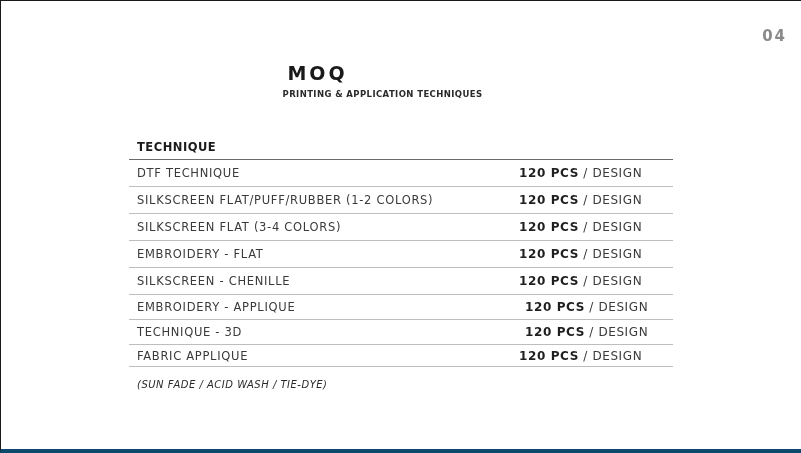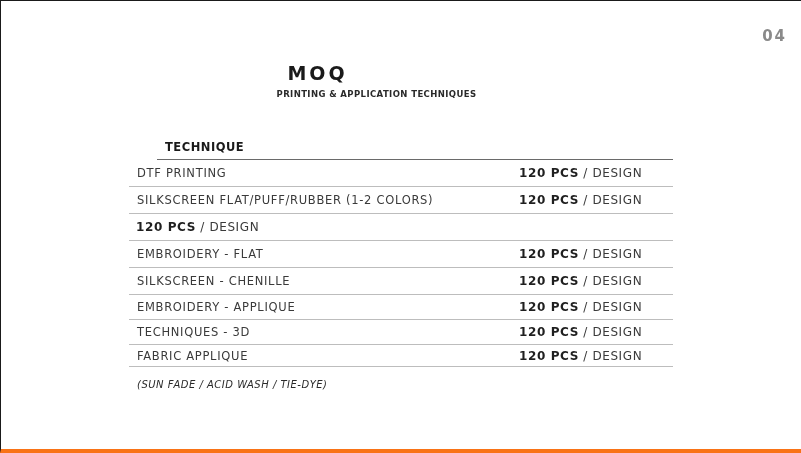--- a/index.html
+++ b/index.html
@@ -8,54 +8,54 @@
       background: #ffffff;
       font-family: "DejaVu Sans", sans-serif;
       color: #2a2a2a;
     }
     .frame {
       position: absolute; left: 0; top: 0;
       width: 801px; height: 453px;
       box-sizing: border-box;
       border-top: 1px solid #1a1a1a;
       border-left: 1px solid #1a1a1a;
-      border-bottom: 4px solid #f97316;
+      border-bottom: 4px solid #0c4a6e;
       background: #ffffff;
     }
     .page-num {
       position: absolute; right: 14px; top: 26px;
       font-family: "DejaVu Sans", sans-serif;
       font-weight: bold; font-size: 15px; letter-spacing: 2px;
       color: #8a8a8a;
     }
     .title {
       position: absolute; left: 0; width: 633px; top: 61px;
       text-align: center;
       font-family: "DejaVu Sans", sans-serif;
       font-weight: bold; font-size: 19px; letter-spacing: 3px;
       color: #1a1a1a;
     }
     .subtitle {
-      position: absolute; left: 0; width: 751px; top: 88px;
+      position: absolute; left: 6px; width: 751px; top: 88px;
       text-align: center;
       font-family: "DejaVu Sans", sans-serif;
       font-weight: bold; font-size: 8.5px; letter-spacing: 0.4px;
       color: #2a2a2a;
     }
     .table {
       position: absolute; left: 128px; top: 134px; width: 544px;
     }
     .row {
       position: relative; display: flex; align-items: center;
       border-bottom: 1px solid #bdbdbd;
       box-sizing: border-box;
     }
-    .row.header { height: 25px; border-bottom: 1.5px solid #6a6a6a; margin-left: 28px; }
+    .row.header { height: 25px; border-bottom: 1.5px solid #6a6a6a; }
     .row.body { height: 27px; }
-    .row.body.short { height: 25px; }
+    .row.body.short { height: 25px; gap: 6px; }
     .row.body.last { height: 22px; }
     .cell-tech {
       width: 383px; padding-left: 8px; box-sizing: border-box;
       font-size: 11.5px; letter-spacing: 0.7px; color: #3a3a3a;
       white-space: nowrap;
     }
     .cell-qty {
       flex: 1; padding-left: 7px; box-sizing: border-box;
       font-size: 12px; letter-spacing: 0.6px; color: #3a3a3a;
       white-space: nowrap;
@@ -77,44 +77,45 @@
   <div class="page-num">04</div>
   <div class="title">MOQ</div>
   <div class="subtitle">PRINTING &amp; APPLICATION TECHNIQUES</div>
 
   <div class="table">
     <div class="row header">
       <div class="cell-tech">TECHNIQUE</div>
     </div>
 
     <div class="row body">
-      <div class="cell-tech">DTF PRINTING</div>
+      <div class="cell-tech">DTF TECHNIQUE</div>
       <div class="cell-qty"><span class="qty-num">120 PCS</span><span> / DESIGN</span></div>
     </div>
     <div class="row body">
       <div class="cell-tech">SILKSCREEN FLAT/PUFF/RUBBER (1-2 COLORS)</div>
       <div class="cell-qty"><span class="qty-num">120 PCS</span><span> / DESIGN</span></div>
     </div>
     <div class="row body">
+      <div class="cell-tech">SILKSCREEN FLAT (3-4 COLORS)</div>
       <div class="cell-qty"><span class="qty-num">120 PCS</span><span> / DESIGN</span></div>
     </div>
     <div class="row body">
       <div class="cell-tech">EMBROIDERY - FLAT</div>
       <div class="cell-qty"><span class="qty-num">120 PCS</span><span> / DESIGN</span></div>
     </div>
     <div class="row body">
       <div class="cell-tech">SILKSCREEN - CHENILLE</div>
       <div class="cell-qty"><span class="qty-num">120 PCS</span><span> / DESIGN</span></div>
     </div>
     <div class="row body short">
       <div class="cell-tech">EMBROIDERY - APPLIQUE</div>
       <div class="cell-qty"><span class="qty-num">120 PCS</span><span> / DESIGN</span></div>
     </div>
     <div class="row body short">
-      <div class="cell-tech">TECHNIQUES - 3D</div>
+      <div class="cell-tech">TECHNIQUE - 3D</div>
       <div class="cell-qty"><span class="qty-num">120 PCS</span><span> / DESIGN</span></div>
     </div>
     <div class="row body last">
       <div class="cell-tech">FABRIC APPLIQUE</div>
       <div class="cell-qty"><span class="qty-num">120 PCS</span><span> / DESIGN</span></div>
     </div>
 
     <div class="note">(SUN FADE / ACID WASH / TIE-DYE)</div>
   </div>
 </div>

